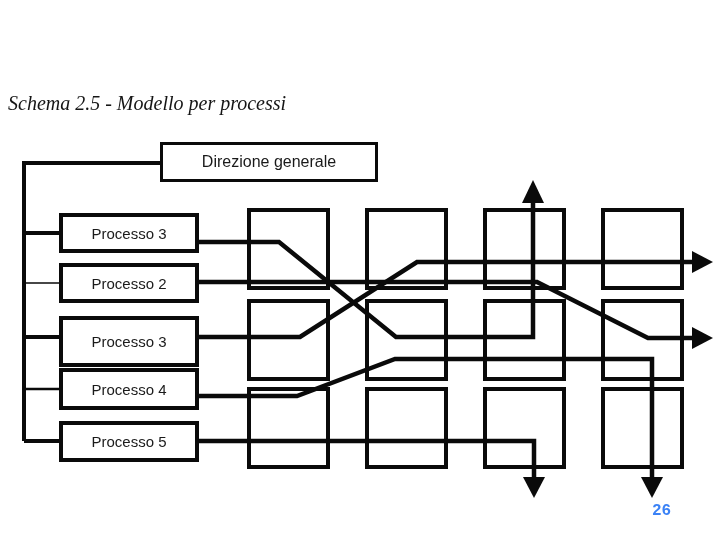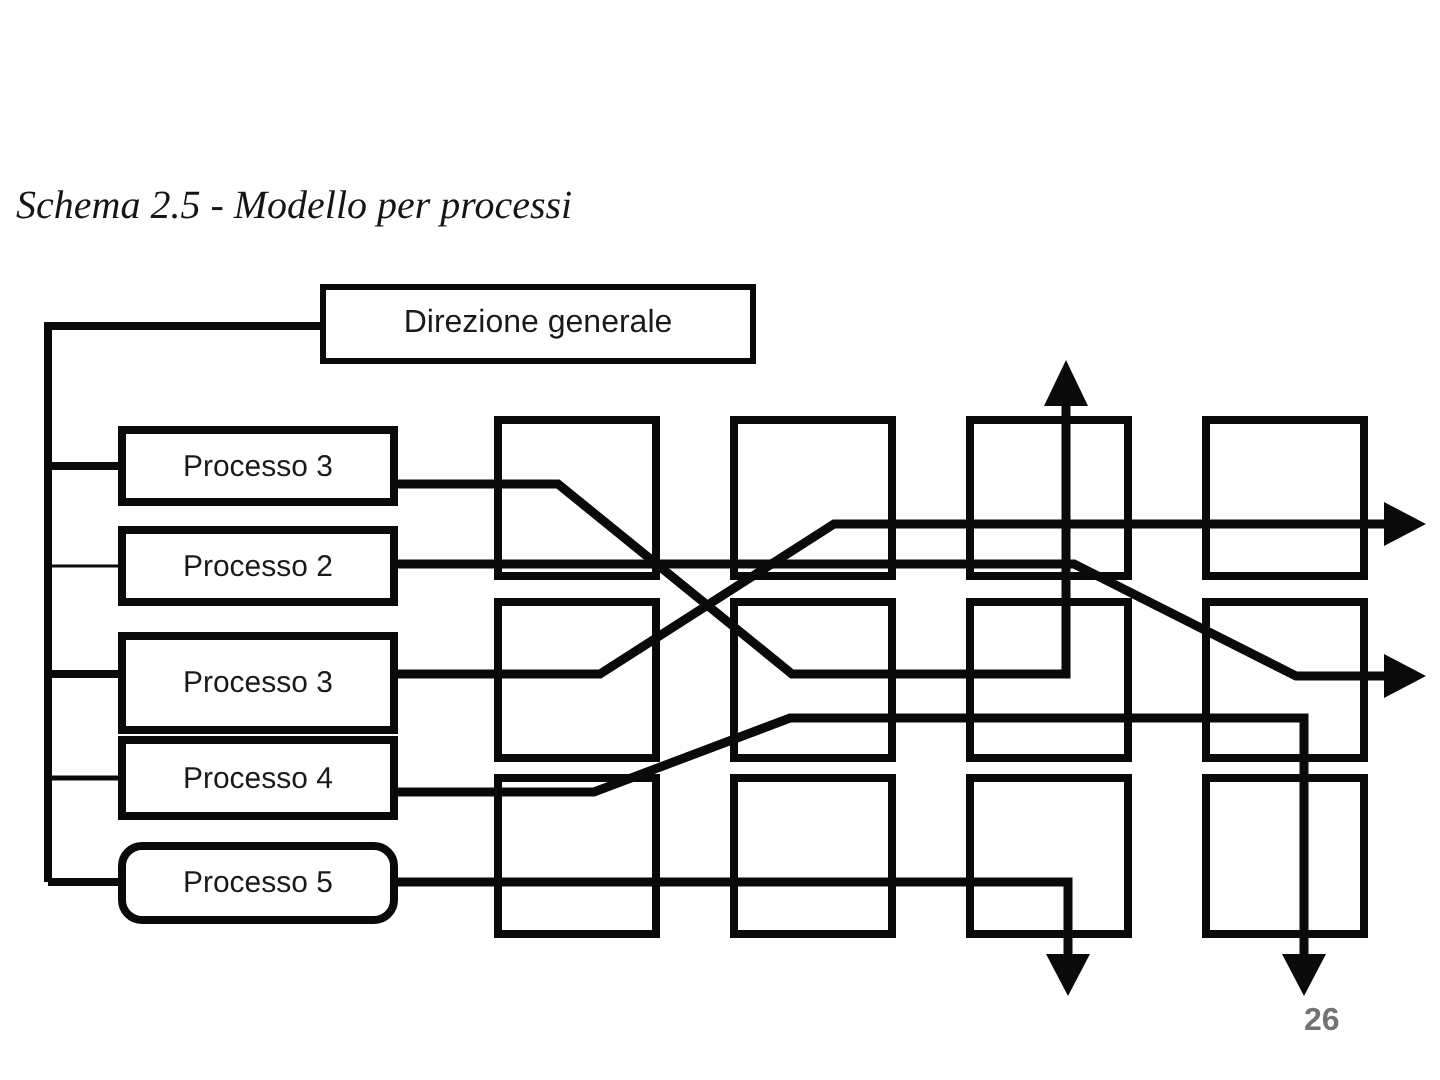--- a/index.html
+++ b/index.html
@@ -24,24 +24,24 @@
     position:absolute;box-sizing:border-box;border:4px solid #0a0a0a;
     background:#ffffff;display:flex;align-items:center;justify-content:center;
     font-family:Liberation Sans, sans-serif;color:#1a1a1a;
   }
   .dg-box{left:160px;top:142px;width:218px;height:40px;border-width:3px;font-size:16px;}
   .p-box{left:59px;width:140px;height:40px;font-size:15px;}
   .p1{top:213px;}
   .p2{top:263px;}
   .p3{top:316px;height:51px;}
   .p4{top:368px;height:42px;}
-  .p5{top:421px;height:41px;border-radius:12px;}
+  .p5{top:421px;height:41px;}
   .page-number{
     position:absolute;left:652px;top:502px;font-size:16px;font-weight:bold;
-    color:#737373;font-family:Liberation Sans, sans-serif;
+    color:#3b82f6;font-family:Liberation Mono, monospace;
   }
 </style>
 </head>
 <body>
 
 <div class="slide">
 
 
   <div class="figure-caption">Schema 2.5 - Modello per processi</div>
 

